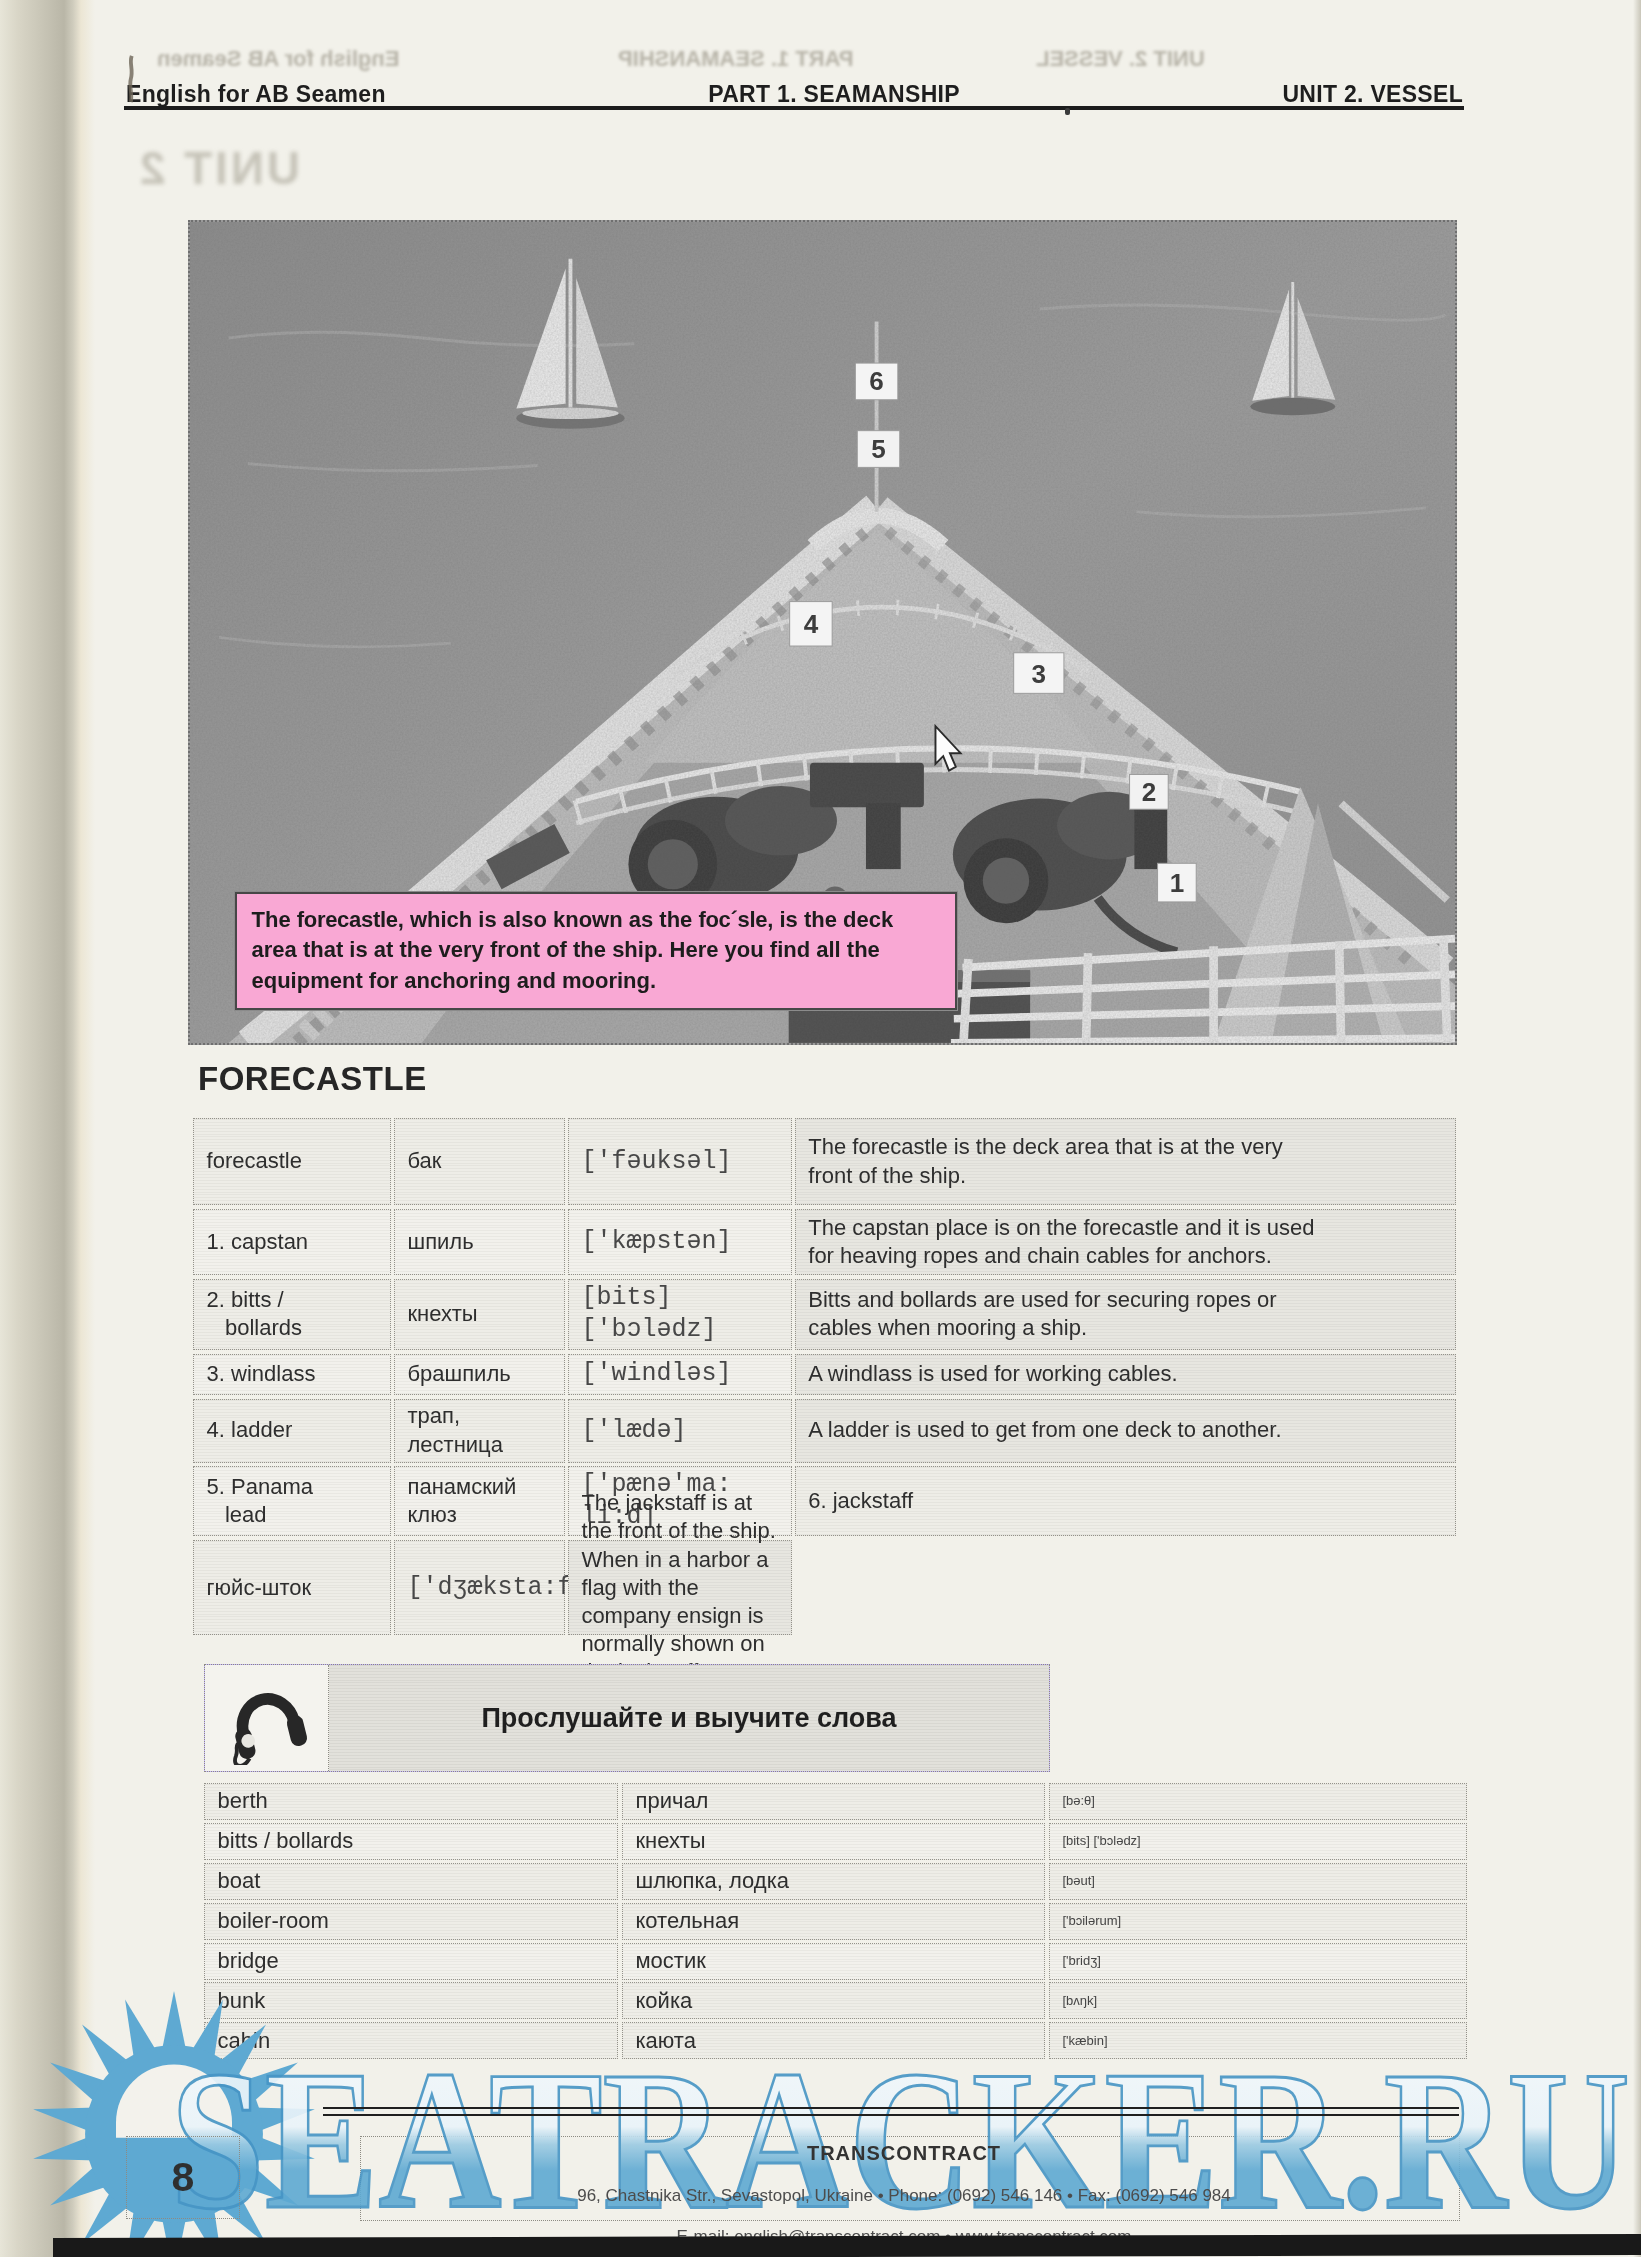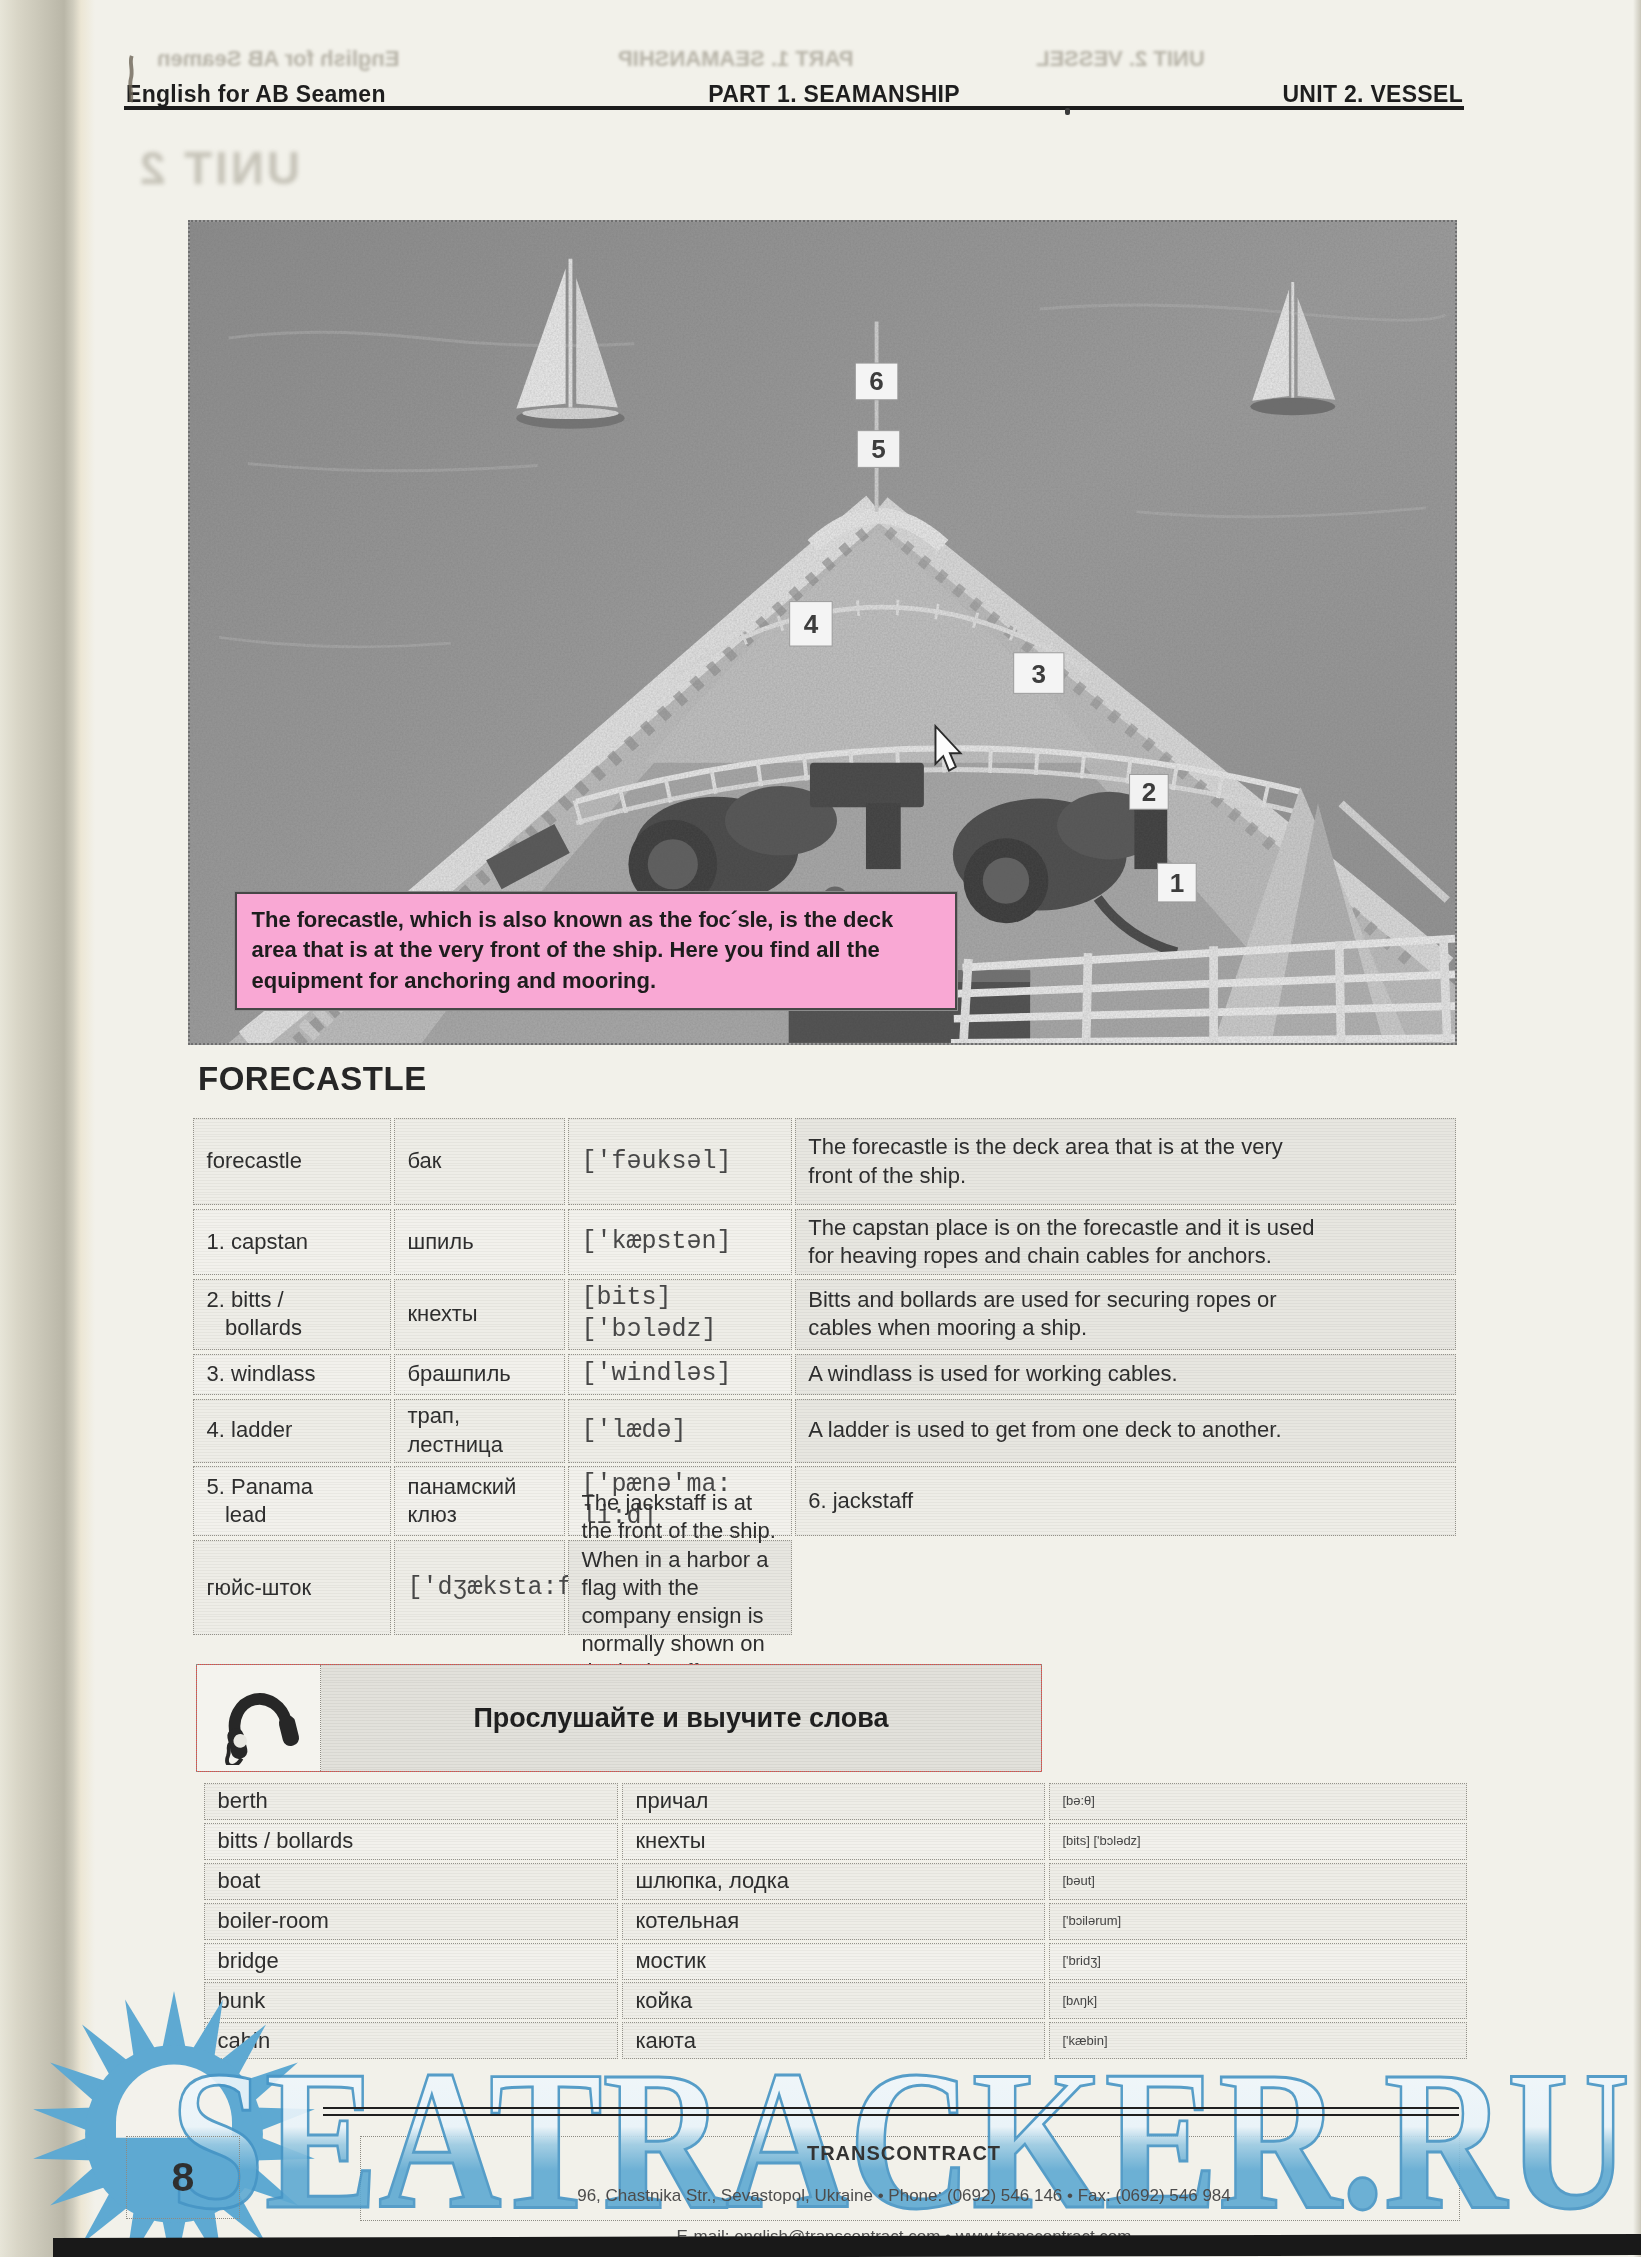--- a/index.html
+++ b/index.html
@@ -48,22 +48,22 @@
     grid-template-rows:87px 66px 71px 41px 64px 70px 95px;
     column-gap:2.9px;row-gap:3.9px;}
   .vt-def{background-color:#e7e6e0;}
   .vt-ipa{font-size:25px;color:#474747;font-family:Liberation Mono, monospace;}
   .row-alt{background-color:#f2f1ec;}
   .word-list{position:absolute;left:204px;top:1783px;width:1263px;z-index:2;display:grid;
     grid-template-columns:414px 423px 1fr;grid-template-rows:repeat(7,37px);
     column-gap:3.9px;row-gap:2.9px;}
   .wl-ipa{font-size:13px;color:#454545;}
   
-  .listen-banner{position:absolute;left:196px;top:1664px;width:846px;height:108px;z-index:2;
-    border:1px dotted #8d8b83;display:flex;box-sizing:border-box;background:#ef4444;}
+  .listen-banner{position:absolute;left:204px;top:1664px;width:846px;height:108px;z-index:2;
+    border:1px dotted #8d8b83;display:flex;box-sizing:border-box;background:#c4b5fd;}
   .listen-icon-cell{width:123px;border-right:1px dotted #8d8b83;display:flex;align-items:center;justify-content:center;background:#f4f3ee;}
   .listen-text-cell{flex:1;display:flex;align-items:center;justify-content:center;
     background-color:#e2e1db;
     background-image:repeating-linear-gradient(180deg, rgba(85,85,80,0.07) 0 1px, rgba(0,0,0,0) 1px 2.9px);}
   .listen-text{font-size:27px;font-weight:bold;color:#1f1f1f;}
   
   .footer-rule{position:absolute;left:323px;top:2107px;width:1136px;height:4.8px;z-index:7;
     border-top:2.9px solid #1f1f1f;border-bottom:2.9px solid #1f1f1f;box-sizing:content-box;}
   .page-box{position:absolute;left:126px;top:2136px;width:114px;height:83px;z-index:7;
     border:1px dotted #8d8b83;display:flex;align-items:center;justify-content:center;box-sizing:border-box;}

